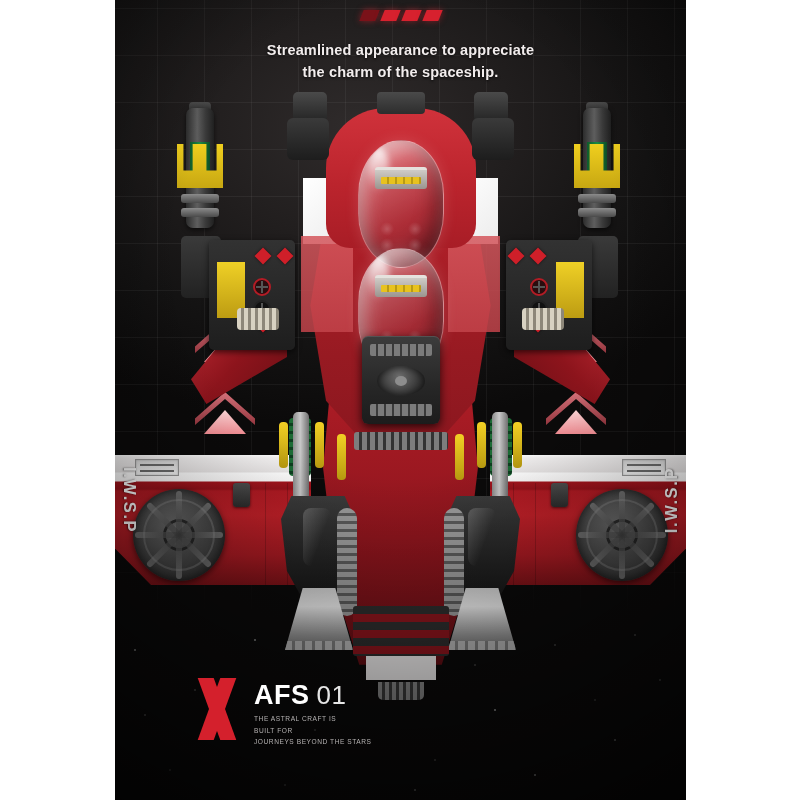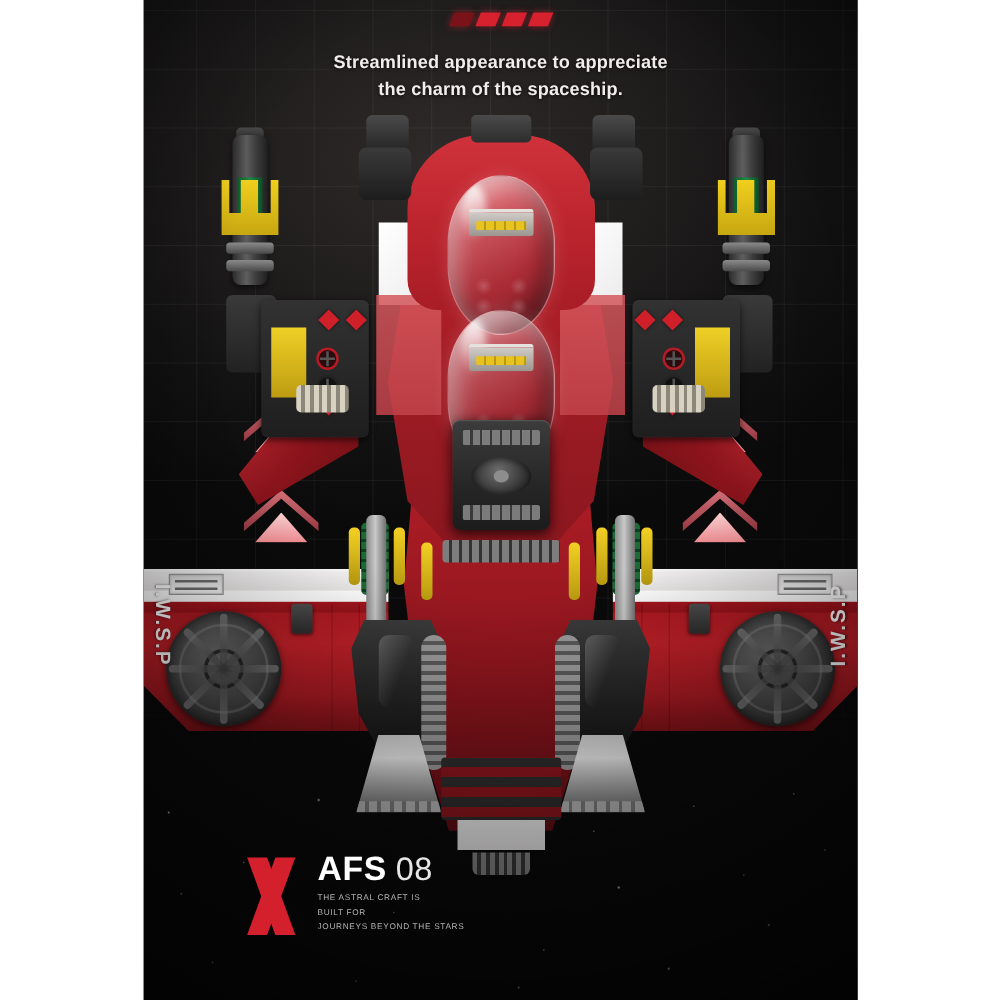--- a/index.html
+++ b/index.html
@@ -377,21 +377,21 @@
     background:repeating-linear-gradient(to right,#8b8b8b 0 4px, #3a3a3a 4px 7px);
     border-radius:0 0 5px 5px;
   }
   .tail-vent{
     position:absolute; left:50%; transform:translateX(-50%); top:432px;
     width:94px; height:18px; border-radius:3px;
     background:repeating-linear-gradient(to right,#7d7d7d 0 5px,#333 5px 8px);
   }
 
   
-  .logo{ position:absolute; left:75px; bottom:52px; display:flex; align-items:flex-end; }
+  .logo{ position:absolute; left:75px; bottom:52px; display:flex; align-items:flex-start; }
   .logo-x{
     position:relative; width:54px; height:62px; margin-right:10px; flex:none;
   }
   .logo-x i{
     position:absolute; left:50%; top:0; width:16px; height:62px; margin-left:-8px;
     background:#d4202c; display:block;
   }
   .logo-x i:first-child{ transform:skewX(20deg); }
   .logo-x i:last-child{ transform:skewX(-20deg); }
   .logo-txt{ padding-top:4px; }
@@ -602,21 +602,21 @@
     <div class="vignette"></div>
 
     <div class="logo">
       <div class="logo-x">
           <i></i>
           <i></i>
         </div>
       <div class="logo-txt">
         <div class="logo-title">
           <span class="logo-afs">AFS</span>
-          <span class="logo-num">08</span>
+          <span class="logo-num">01</span>
         </div>
         <div class="logo-sub">
           <span>THE ASTRAL CRAFT IS</span>
           <span>BUILT FOR</span>
           <span>JOURNEYS BEYOND THE STARS</span>
         </div>
       </div>
     </div>
 
   </div>

